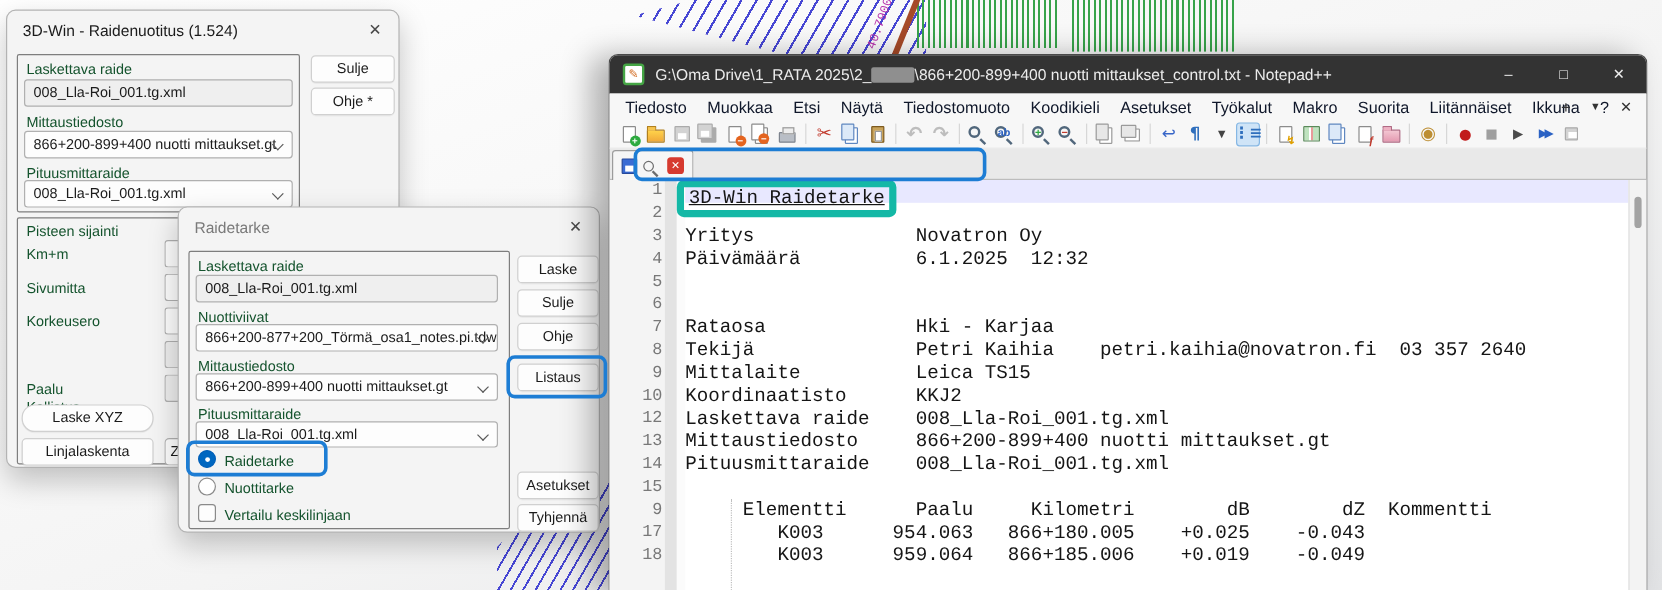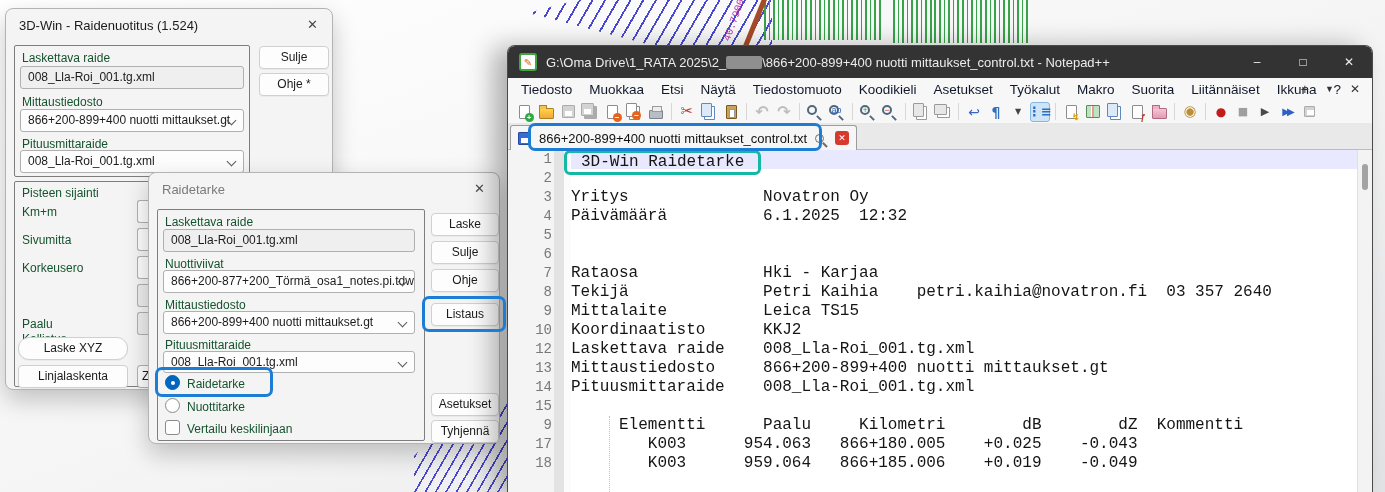--- a/index.html
+++ b/index.html
@@ -37,21 +37,21 @@
   .btn { position:absolute; height:23px; background:#fdfdfd; border:1px solid #d0d0d0; border-radius:4px;
     font-size:12px; color:#1b1b1b; text-align:center; line-height:21px; box-shadow:0 1px 0 rgba(0,0,0,.04); }
   .radio { position:absolute; width:15px; height:15px; border-radius:50%; background:#fff; border:1px solid #8a8a8a; }
   .radio.sel { background:#0067c0; border-color:#005fb8; }
   .radio.sel::after { content:""; position:absolute; left:4.5px; top:4.5px; width:4px; height:4px; border-radius:50%; background:#fff; }
   .chk { position:absolute; width:15px; height:15px; border-radius:3px; background:#fdfdfd; border:1px solid #8a8a8a; }
   .sliver { position:absolute; width:12px; border:1px solid #b0b0b0; border-right:none; border-radius:3px 0 0 3px; background:#fdfdfd; overflow:hidden; font-size:12px; line-height:21px; padding-left:4px; }
 
   
   .ann { position:absolute; border:3px solid #1d7dd4; border-radius:7px; pointer-events:none; z-index:50; }
-  .annline { display:inline-block; border:3px solid #14b8a6; border-radius:6px; padding:0 14px; margin-left:-7px; background:transparent; }
+  .annline { display:inline-block; border:6px solid #14b8a6; border-radius:6px; padding:0 4px; margin-left:-7px; background:transparent;text-decoration:underline; }
 
   
   #npp { position:absolute; left:507px; top:45px; width:866px; height:447px; background:#fff;
     border:1px solid #4a4a4a; border-bottom:none; border-radius:8px 8px 0 0;
     box-shadow:-14px 2px 26px rgba(0,0,0,.30); }
   .tbar { position:absolute; left:0; top:0; right:0; height:32px; background:#333333; border-radius:7px 7px 0 0;
     display:flex; align-items:center; color:#ececec; }
   .npp-ico { width:18px; height:18px; margin:0 9px 0 11px; background:#fff; border:2px solid #45a545; border-radius:3px;
     display:flex; align-items:center; justify-content:center; font-size:10px; color:#d2691e; }
   .tbar-title { font-size:13px; white-space:nowrap; overflow:hidden; }
@@ -83,21 +83,21 @@
   .folder::before { content:""; position:absolute; top:-3.5px; left:-1px; width:6px; height:3px; background:#f6c44e; border:1px solid #b07f1e; border-bottom:none; border-radius:1px 1px 0 0; }
   .folder.pink { background:linear-gradient(#f3c6d2,#e49ab1); border-color:#b06a84; }
   .folder.pink::before { background:#eeb2c3; border-color:#b06a84; }
   .floppy { width:13px; height:13px; background:#8f9fb8; border:1px solid #5c6a80; position:relative; border-radius:1px; }
   .floppy.dis { background:#d3d3d3; border-color:#ababab; }
   .floppy::after { content:""; position:absolute; left:2px; bottom:1px; width:7px; height:5px; background:#fff; }
   .printer { width:14px; height:9px; background:#b9bec6; border:1px solid #7d838d; border-radius:1px; position:relative; margin-top:5px; }
   .printer::before { content:""; position:absolute; top:-5px; left:2px; width:8px; height:4px; background:#ededed; border:1px solid #9a9a9a; }
   .mag { position:relative; width:10px; height:10px; border:2px solid #51677c; border-radius:50%; margin:-3px 3px 0 -3px; }
   .mag::after { content:""; position:absolute; width:2px; height:6px; background:#51677c; transform:rotate(-45deg); left:8.5px; top:7.5px; }
-  .mag .mod { position:absolute; font-size:9px; font-weight:normal; left:0.5px; top:-2.5px; font-style:normal; }
+  .mag .mod { position:absolute; font-size:9px; font-weight:bold; left:0.5px; top:-2.5px; font-style:normal; }
   .mapicon { width:14px; height:13px; border:1px solid #5a8a5a; border-radius:1px;
     background:linear-gradient(90deg,#bfe3bf 0 30%, #fff 30% 45%, #e89a9a 45% 60%, #bfe3bf 60% 100%); }
   .pin { width:9px; height:9px; border:1.5px solid #6d6d6d; border-radius:50%; position:relative; margin-right:6px; }
   .pin::after { content:""; position:absolute; width:1.5px; height:6px; background:#6d6d6d; left:8px; top:7px; transform:rotate(-45deg); }
   .tclose { width:14px; height:14px; background:#d63a2f; border-radius:3px; color:#fff; font-size:9px; display:flex; align-items:center; justify-content:center; }
   .tclose::before { content:"✕"; }
 
   .tabbar { position:absolute; left:0; top:78px; right:0; height:26px; background:#e9e9e9; border-bottom:1px solid #bcbcbc; }
   .tab { position:absolute; left:2px; top:1px; height:25px; background:#f6f6f6; border:1px solid #9c9c9c; border-bottom:none;
     border-radius:3px 3px 0 0; display:flex; align-items:center; padding:0 7px; gap:5px; }
@@ -372,21 +372,20 @@
         <span class="gl" style="color:#2b62c4;font-size:10px;letter-spacing:-3px;">▶▶</span>
       </span>
       <span class="tbi">
         <span class="floppy dis" style="width:11px;height:11px;"></span>
       </span>
     </div>
 
   <div class="tabbar">
     <div class="tab">
       <span class="tab-save"></span>
-      <span class="tab-label">866+200-899+400 nuotti mittaukset_control.txt</span>
       <span class="pin"></span>
       <span class="tclose"></span>
     </div>
   </div>
   <div class="ann" style="left:20px;top:77px;width:294px;height:28px;"></div>
 
   <div class="editor">
     <div class="gut"></div>
     <div class="bmk"></div>
     <div class="fold"></div>

